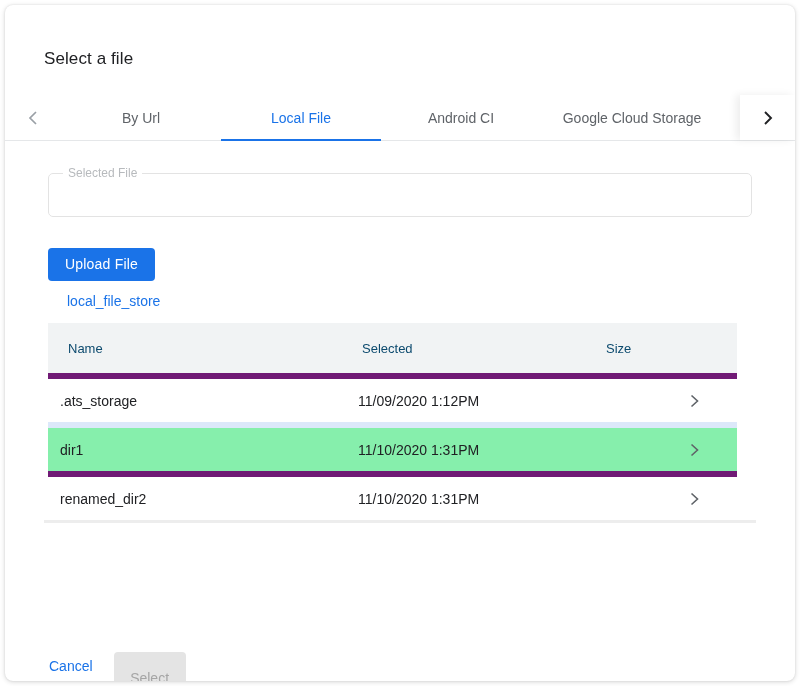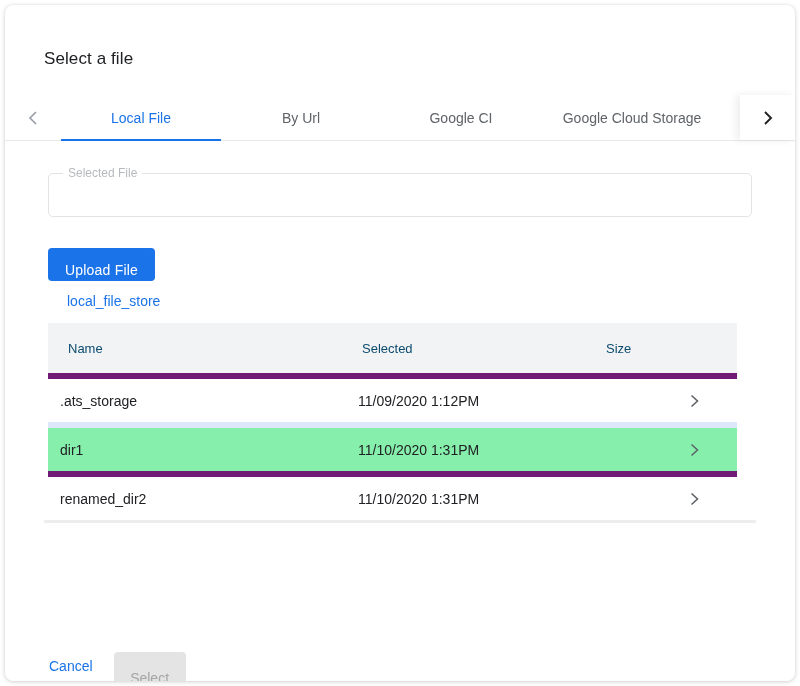--- a/index.html
+++ b/index.html
@@ -24,21 +24,21 @@
   .tab.wide { width:182px; }
   .tab.active { color:#1a73e8; }
   .tab.active::after { content:""; position:absolute; left:0; right:0; bottom:-1px; height:2px; background:#1a73e8; }
 
   
   .field { position:relative; margin:32px 43px 0 43px; height:44px; border:1px solid #e3e3e3; border-radius:5px; }
   .field-label { position:absolute; top:-8px; left:14px; background:#fff; padding:0 5px; font-size:12px; color:#b7babd; }
   .field-input { position:absolute; inset:0; border:none; outline:none; background:transparent; padding:0 16px; font-size:14px; color:#202124; width:100%; }
 
   
-  .upload-btn { display:inline-block; margin:31px 0 0 43px; height:33px; line-height:33px; padding:6px 17px;
+  .upload-btn { display:inline-block; margin:31px 0 0 43px; height:33px; line-height:33px; padding:0 17px;
     background:#1a73e8; color:#fff; font-size:14px; font-weight:500; border:none; border-radius:4px; cursor:pointer; letter-spacing:.2px; }
   .breadcrumb { margin:12px 0 0 62px; font-size:14px; color:#1a73e8; cursor:pointer; width:max-content; }
 
   
   .table { margin:14px 0 0 43px; width:689px; }
   .thead { height:50px; background:#f1f3f4; display:flex; align-items:center; font-size:13px; color:#0c4a6e; }
   .th-name { padding-left:20px; width:314px; }
   .th-ts { width:244px; }
   .th-size { flex:1; }
   .trow { height:49px; display:flex; align-items:center; font-size:14px; color:#202124; border-top:6px solid #701a75; position:relative; cursor:pointer; background:#fff; }
@@ -65,28 +65,28 @@
 
   <div class="tabbar">
     <div class="paddle paddle-left">
       <span>
         <svg width="10" height="14" viewBox="0 0 10 14">
             <path d="M8 1 L2 7 L8 13" fill="none" stroke="currentColor" stroke-width="1.7"></path>
           </svg>
       </span>
     </div>
     <div class="tabs">
+      <div class="tab">
+        <span>By Url</span>
+      </div>
       <div class="tab active">
         <span>Local File</span>
       </div>
       <div class="tab">
-        <span>By Url</span>
-      </div>
-      <div class="tab">
-        <span>Google CI</span>
+        <span>Android CI</span>
       </div>
       <div class="tab wide">
         <span>Google Cloud Storage</span>
       </div>
     </div>
     <div class="paddle-right">
       <span>
         <svg width="10" height="14" viewBox="0 0 10 14">
             <path d="M2 1 L8 7 L2 13" fill="none" stroke="currentColor" stroke-width="1.9"></path>
           </svg>

